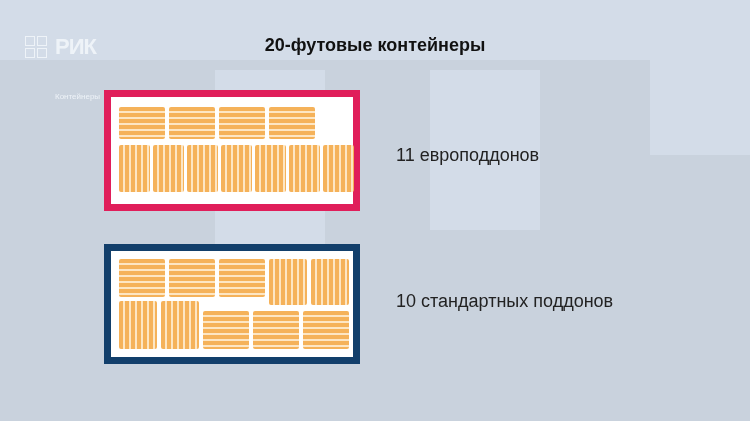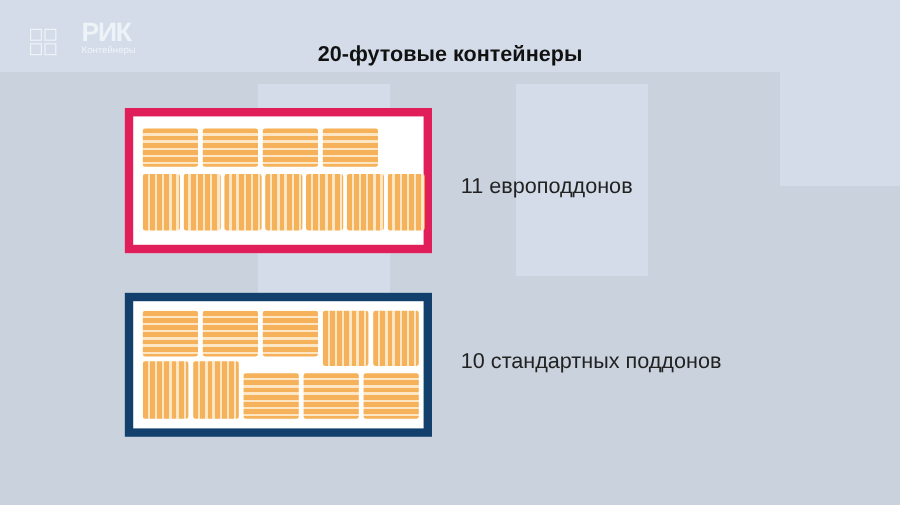--- a/index.html
+++ b/index.html
@@ -1,32 +1,32 @@
 <!DOCTYPE html>
 <html><head>
 <meta charset="utf-8">
 <style>
   html,body{margin:0;padding:0;}
   body{width:750px;height:421px;position:relative;overflow:hidden;background:#c9d2dd;font-family:"Liberation Sans",sans-serif;}
   .bg{position:absolute;}
-  .logo{position:absolute;left:25px;top:16px;display:flex;align-items:flex-end;gap:21px;color:#eef3f8;}
+  .logo{position:absolute;left:25px;top:36px;display:flex;align-items:flex-start;gap:8px;color:#eef3f8;}
   .logo-grid{display:grid;grid-template-columns:10px 10px;grid-gap:2px;}
   .logo-grid span{width:10px;height:10px;border:1.5px solid #eef3f8;box-sizing:border-box;}
   .logo-text{display:flex;flex-direction:column;line-height:1;}
   .logo-main{font-size:22px;font-weight:bold;letter-spacing:-1px;}
-  .logo-sub{font-size:8px;}
+  .logo-sub{font-size:8px;margin-top:35px;}
   .title{position:absolute;left:0;width:750px;top:35px;text-align:center;font-size:18px;font-weight:bold;color:#111;}
   .container{position:absolute;left:104px;width:256px;box-sizing:border-box;background:#fff;}
   .c1{top:90px;height:121px;border:7px solid #e01e5a;}
   .c2{top:244px;height:120px;border:7px solid #123f6b;}
   .door{position:absolute;right:-12px;top:42px;width:5px;height:28px;border-left:2px solid;}
   .pallet{position:absolute;background:#f5b25a;border-radius:2px;box-sizing:border-box;}
   .ph{background:repeating-linear-gradient(to bottom,#f5b25a 0 4px,#fde6c4 4px 6px);}
   .pv{background:repeating-linear-gradient(to right,#f5b25a 0 4px,#fde6c4 4px 6px);}
-  .label{position:absolute;left:384px;font-size:18px;color:#222;}
+  .label{position:absolute;left:396px;font-size:18px;color:#222;}
 </style>
 </head>
 <body>
 
 <div class="bg" style="left:0;top:0;width:750px;height:60px;background:#d3dce8;"></div>
 <div class="bg" style="left:215px;top:70px;width:110px;height:250px;background:#d3dce8;"></div>
 <div class="bg" style="left:430px;top:70px;width:110px;height:160px;background:#d3dce8;"></div>
 <div class="bg" style="left:650px;top:55px;width:100px;height:100px;background:#d3dce8;"></div>
 
 <div class="logo">

